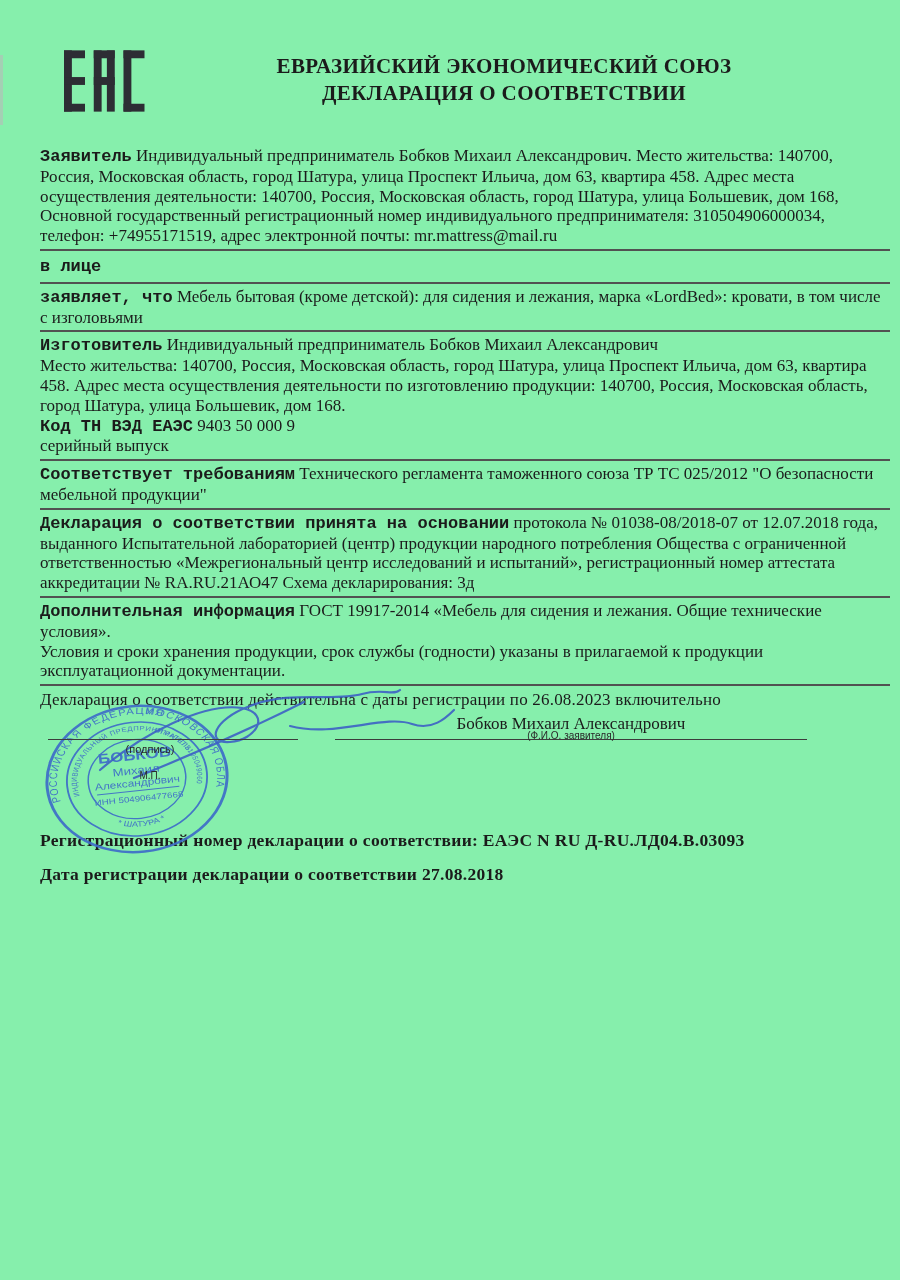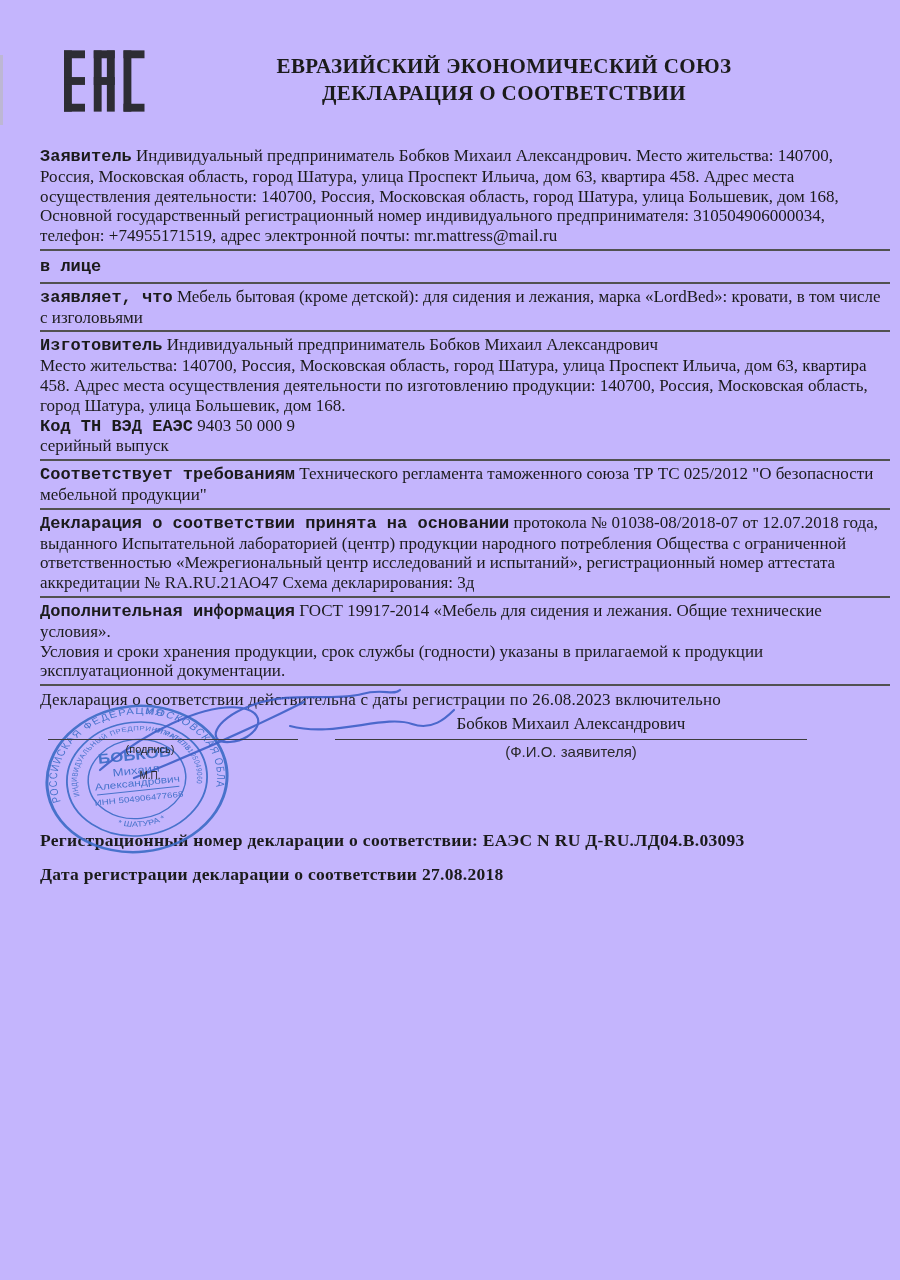--- a/index.html
+++ b/index.html
@@ -1,17 +1,17 @@
 <!DOCTYPE html>
 <html lang="ru"><head>
 <meta charset="utf-8">
 <style>
   html,body{margin:0;padding:0;background:#ffffff;}
   .page{
-    position:relative;width:900px;height:1280px;background:#c4b5fd;overflow:hidden;
+    position:relative;width:900px;height:1280px;background:#86efac;overflow:hidden;
     font-family:"Liberation Serif","DejaVu Serif",serif;color:#1b1b1b;
   }
   .scan-edge{position:absolute;left:0;top:55px;width:3px;height:70px;background:#b9b9b9;opacity:.6;}
   .doc-header{display:flex;align-items:flex-start;padding:46px 30px 0 26px;}
   .eac-logo{width:84px;height:70px;flex:0 0 auto;margin-left:38px;}
   .titles{flex:1;text-align:center;font-weight:bold;font-size:21px;line-height:27px;
           padding-top:7px;padding-right:10px;letter-spacing:.4px;}
   .content{padding:30px 10px 0 40px;width:850px;box-sizing:content-box;}
   .sec{margin:0;font-size:17px;line-height:19.8px;}
   .sec p{margin:0;}
@@ -23,21 +23,21 @@
   .stamp-svg{position:absolute;left:3px;top:-9px;width:188px;height:152px;opacity:.93;
              transform:rotate(-6deg);}
   .autograph{position:absolute;left:52px;top:-40px;width:378px;height:118px;pointer-events:none;}
   .sig-line{position:absolute;border-top:1.6px solid #3c3c3c;height:0;}
   .sig-line.left{left:8px;top:27px;width:250px;}
   .sig-line.right{left:295px;top:27px;width:472px;}
   .sig-label{position:absolute;font-family:"Liberation Sans","DejaVu Sans",sans-serif;
              font-size:11px;color:#2a2a2a;text-align:center;}
   .sig-label.podpis{left:10px;top:31px;width:200px;}
   .sig-label.mp{left:70px;top:58px;width:80px;font-size:10px;}
-  .sig-label.fio{left:295px;top:31px;width:472px;font-size:15px;}
+  .sig-label.fio{left:295px;top:18px;width:472px;font-size:10px;}
   .sig-name{position:absolute;left:295px;top:2px;width:472px;text-align:center;
             font-size:17px;color:#1b1b1b;}
   .reg{margin:0 0 13px 0;font-size:17.5px;font-weight:bold;letter-spacing:.3px;}
   .stamp-sans{font-family:"Liberation Sans","DejaVu Sans",sans-serif;}
 </style>
 </head>
 <body>
 
 <div class="page">
   <div class="scan-edge"></div>

